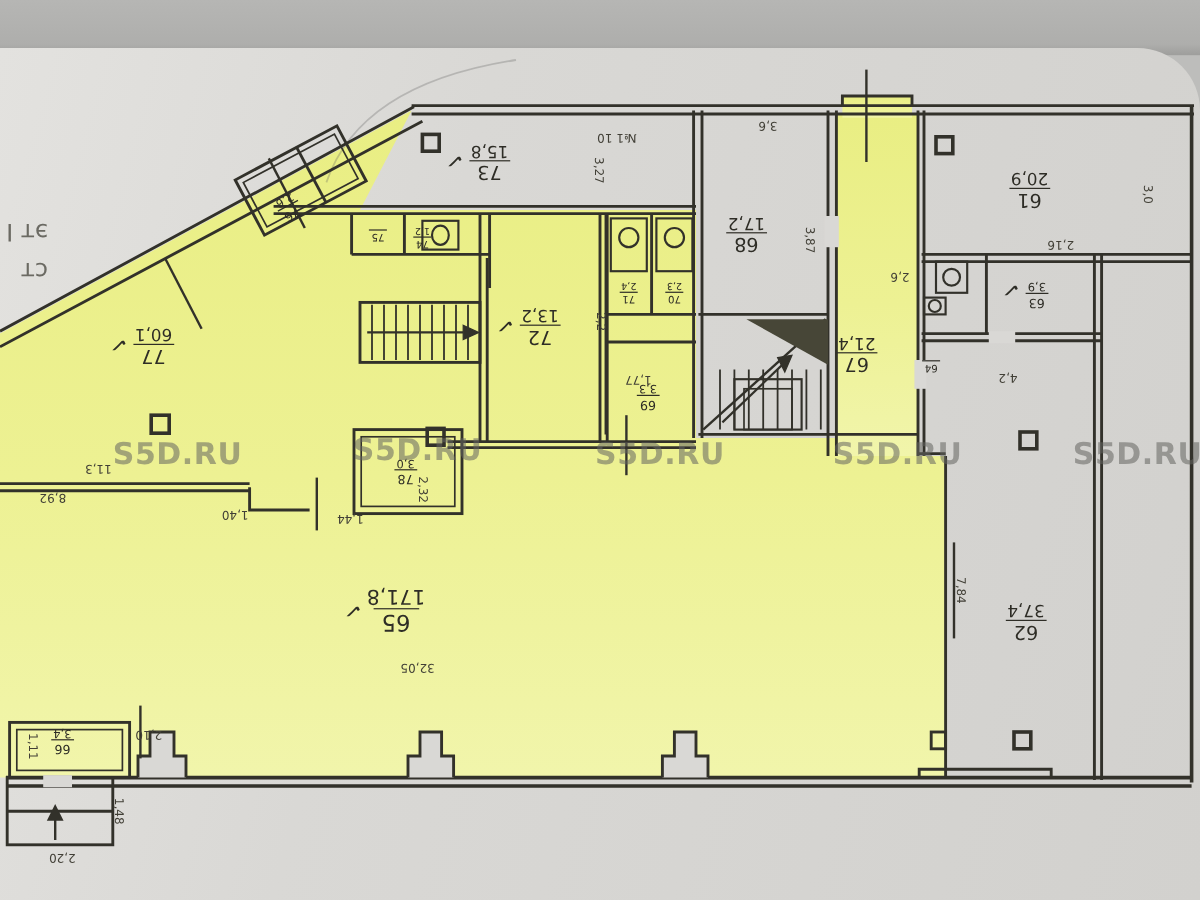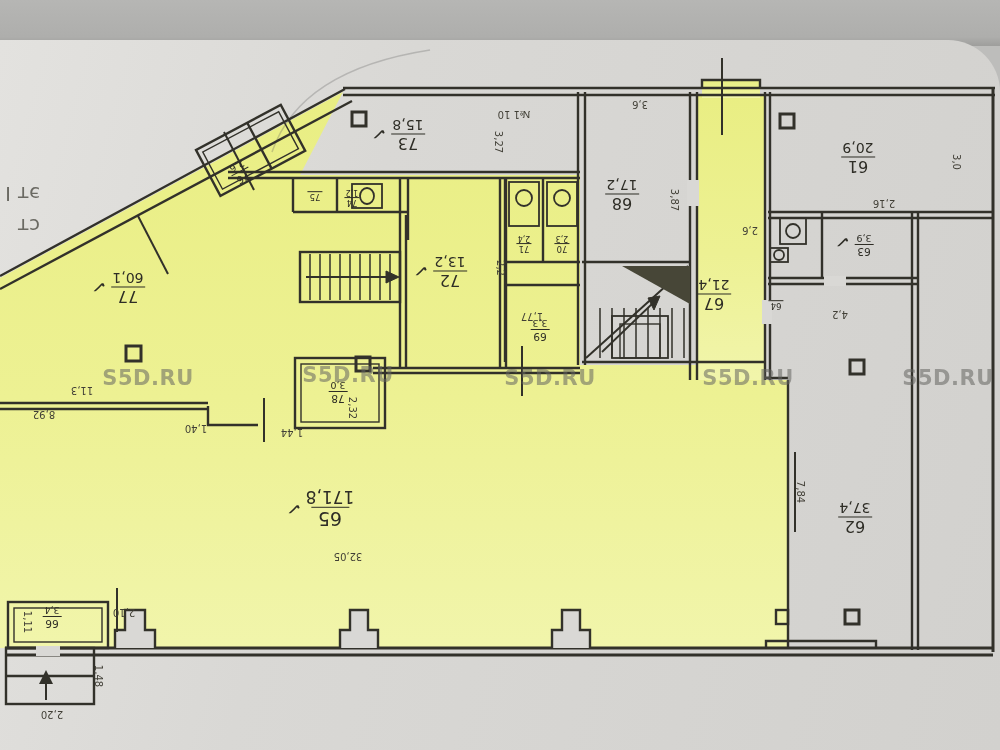--- a/index.html
+++ b/index.html
@@ -19,21 +19,21 @@
   .rlabel .chk{position:absolute;right:-18px;top:30%;font-size:15px;transform:scaleX(1.4);}
   .rlabel.lg .num{font-size:19px;} .rlabel.lg .area{font-size:17px;}
   .rlabel.sm .num{font-size:10.5px;border-bottom-width:1px;padding:0 3px;}
   .rlabel.sm .area{font-size:9.5px;}
   .rlabel.xs .num{font-size:8.5px;border-bottom-width:1px;padding:0 2px;}
   .rlabel.xs .area{font-size:8px;}
   .rlabel.r76{transform:translate(-50%,-50%) rotate(152deg);}
   .dim{position:absolute;font-size:10px;color:#413f36;white-space:nowrap;
        transform:translate(-50%,-50%) rotate(180deg);}
   .dim.v{transform:translate(-50%,-50%) rotate(90deg);}
-  .wm{position:absolute;font-size:21px;font-weight:700;letter-spacing:.5px;
+  .wm{position:absolute;font-size:25px;font-weight:700;letter-spacing:.5px;
       color:rgba(100,100,96,.55);transform:translate(-50%,-50%);white-space:nowrap;}
   .edge-text{position:absolute;left:-12px;top:138px;width:52px;
              transform:rotate(180deg);color:#6b6a63;font-size:20px;line-height:1.6;}
   .edge-text span{display:block;}
 </style>
 </head>
 <body>
 
 <div class="stage">
   <div class="top-band"></div>

